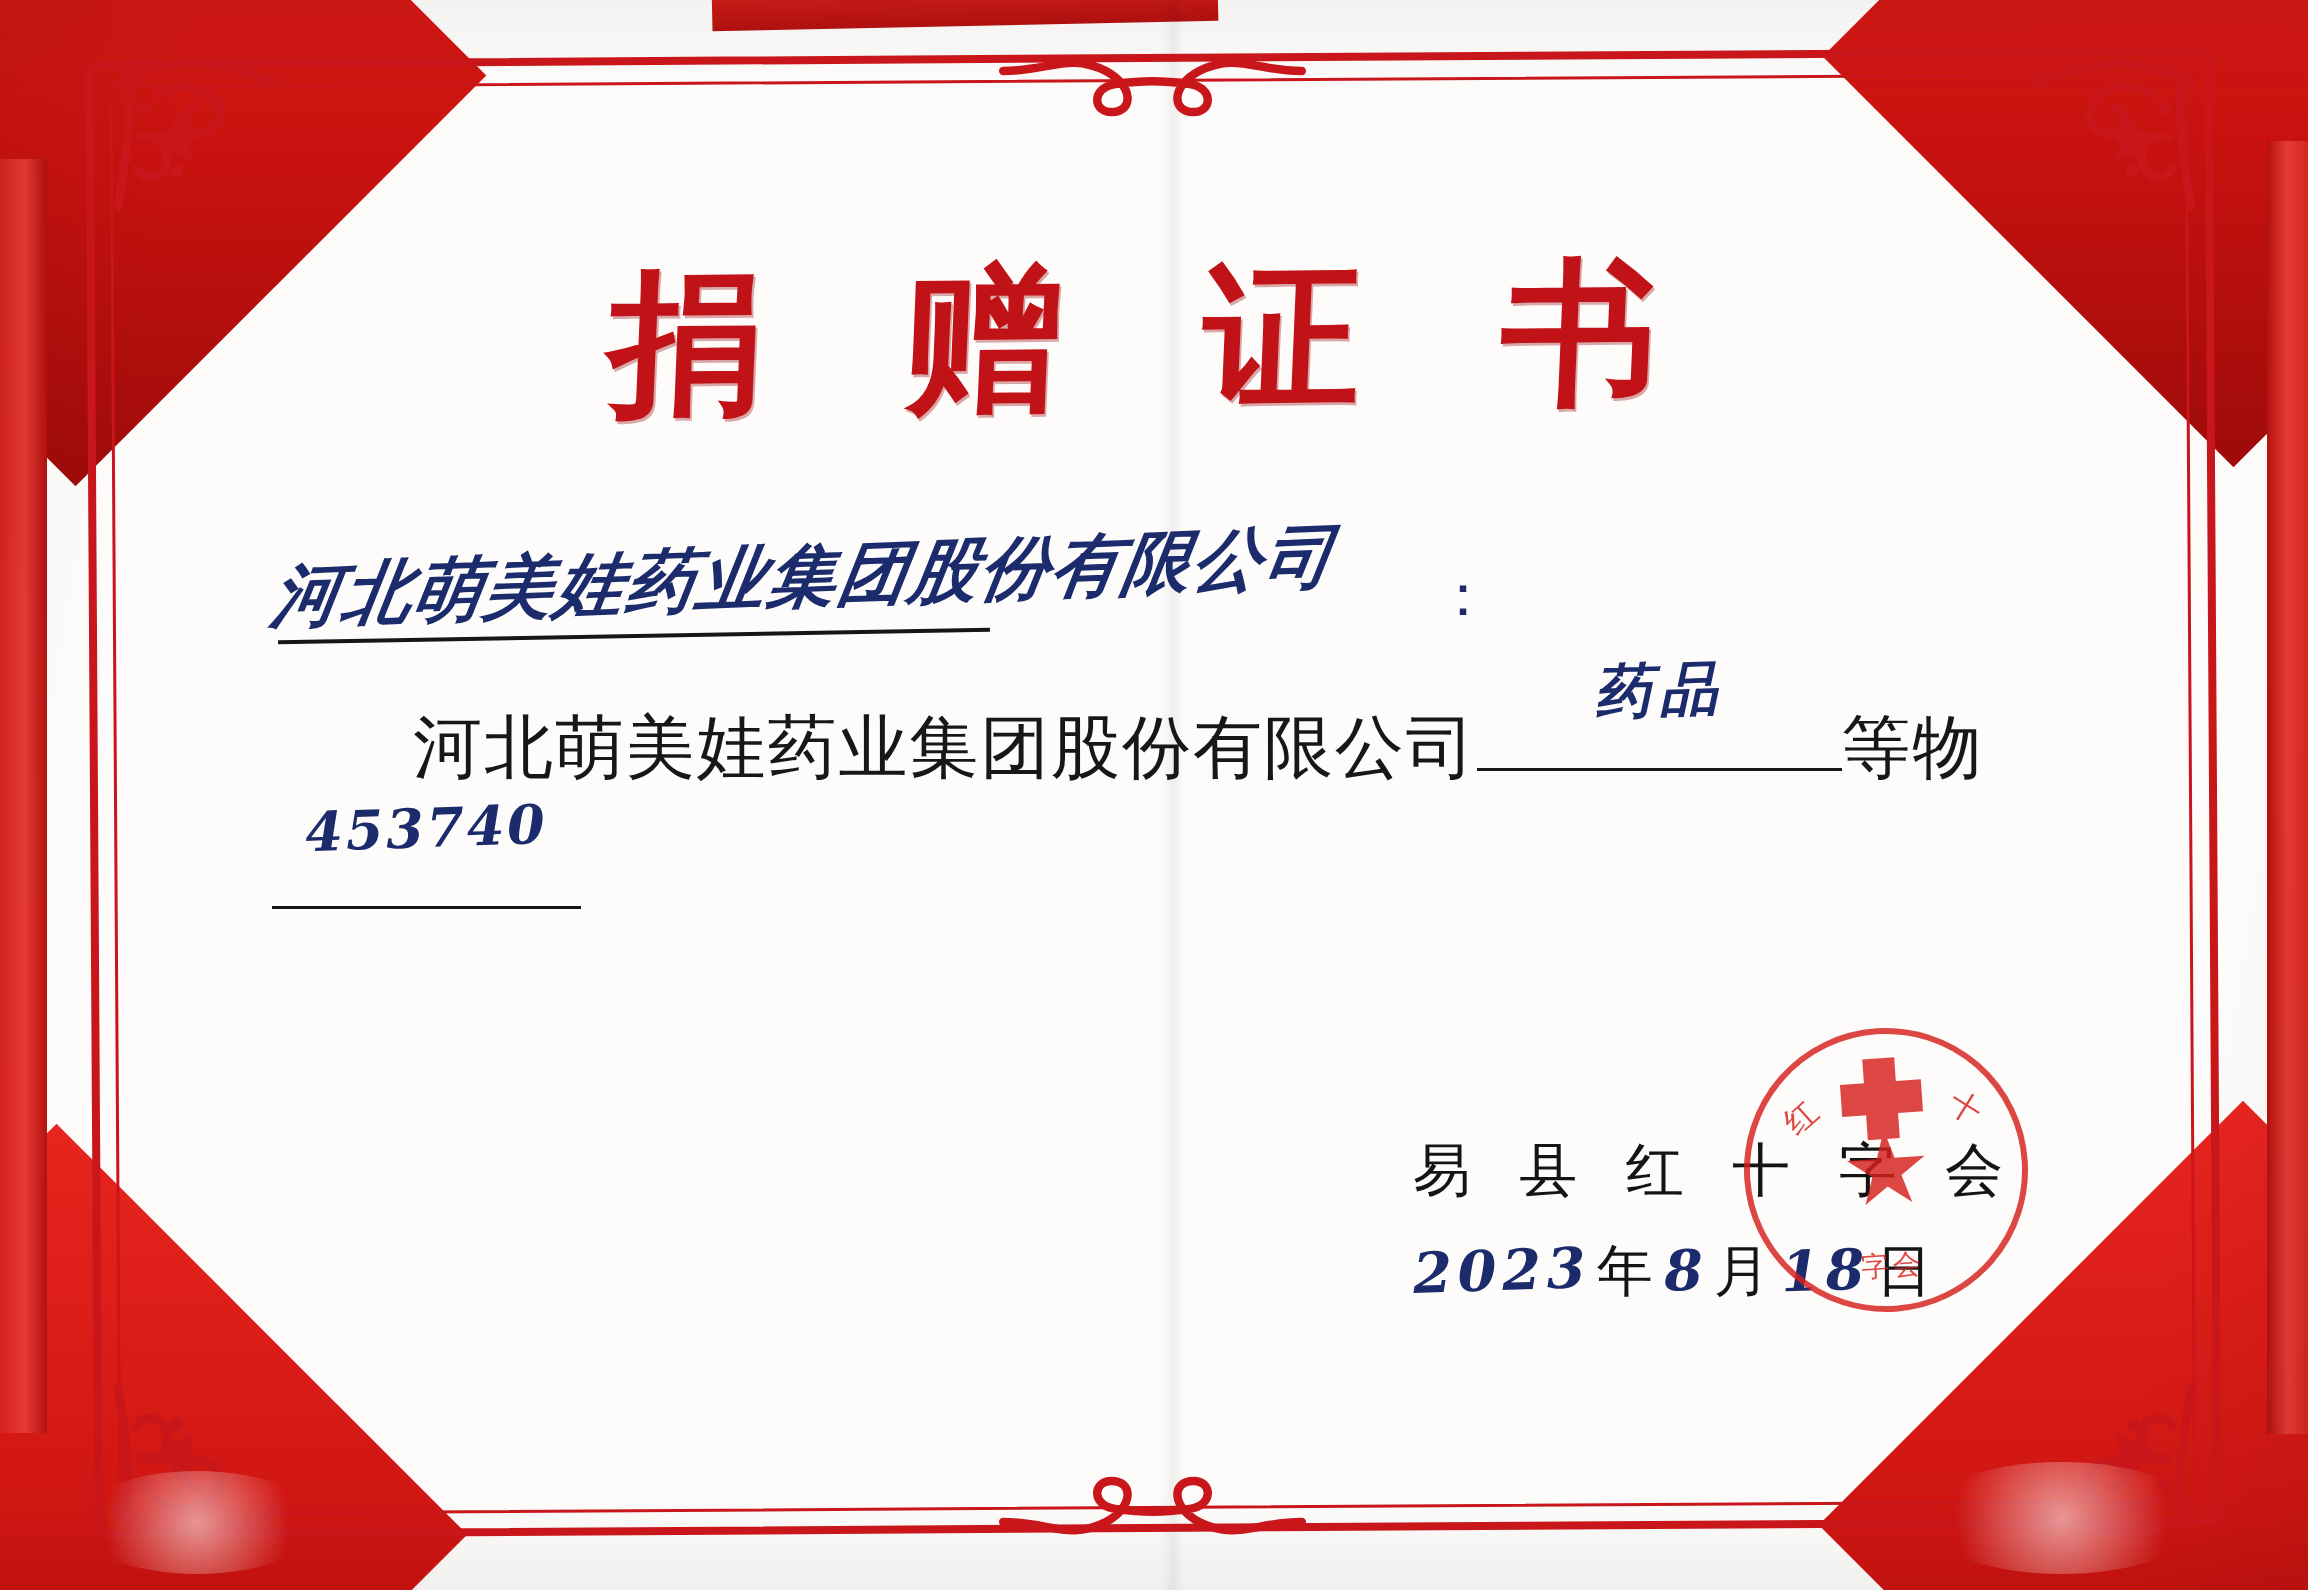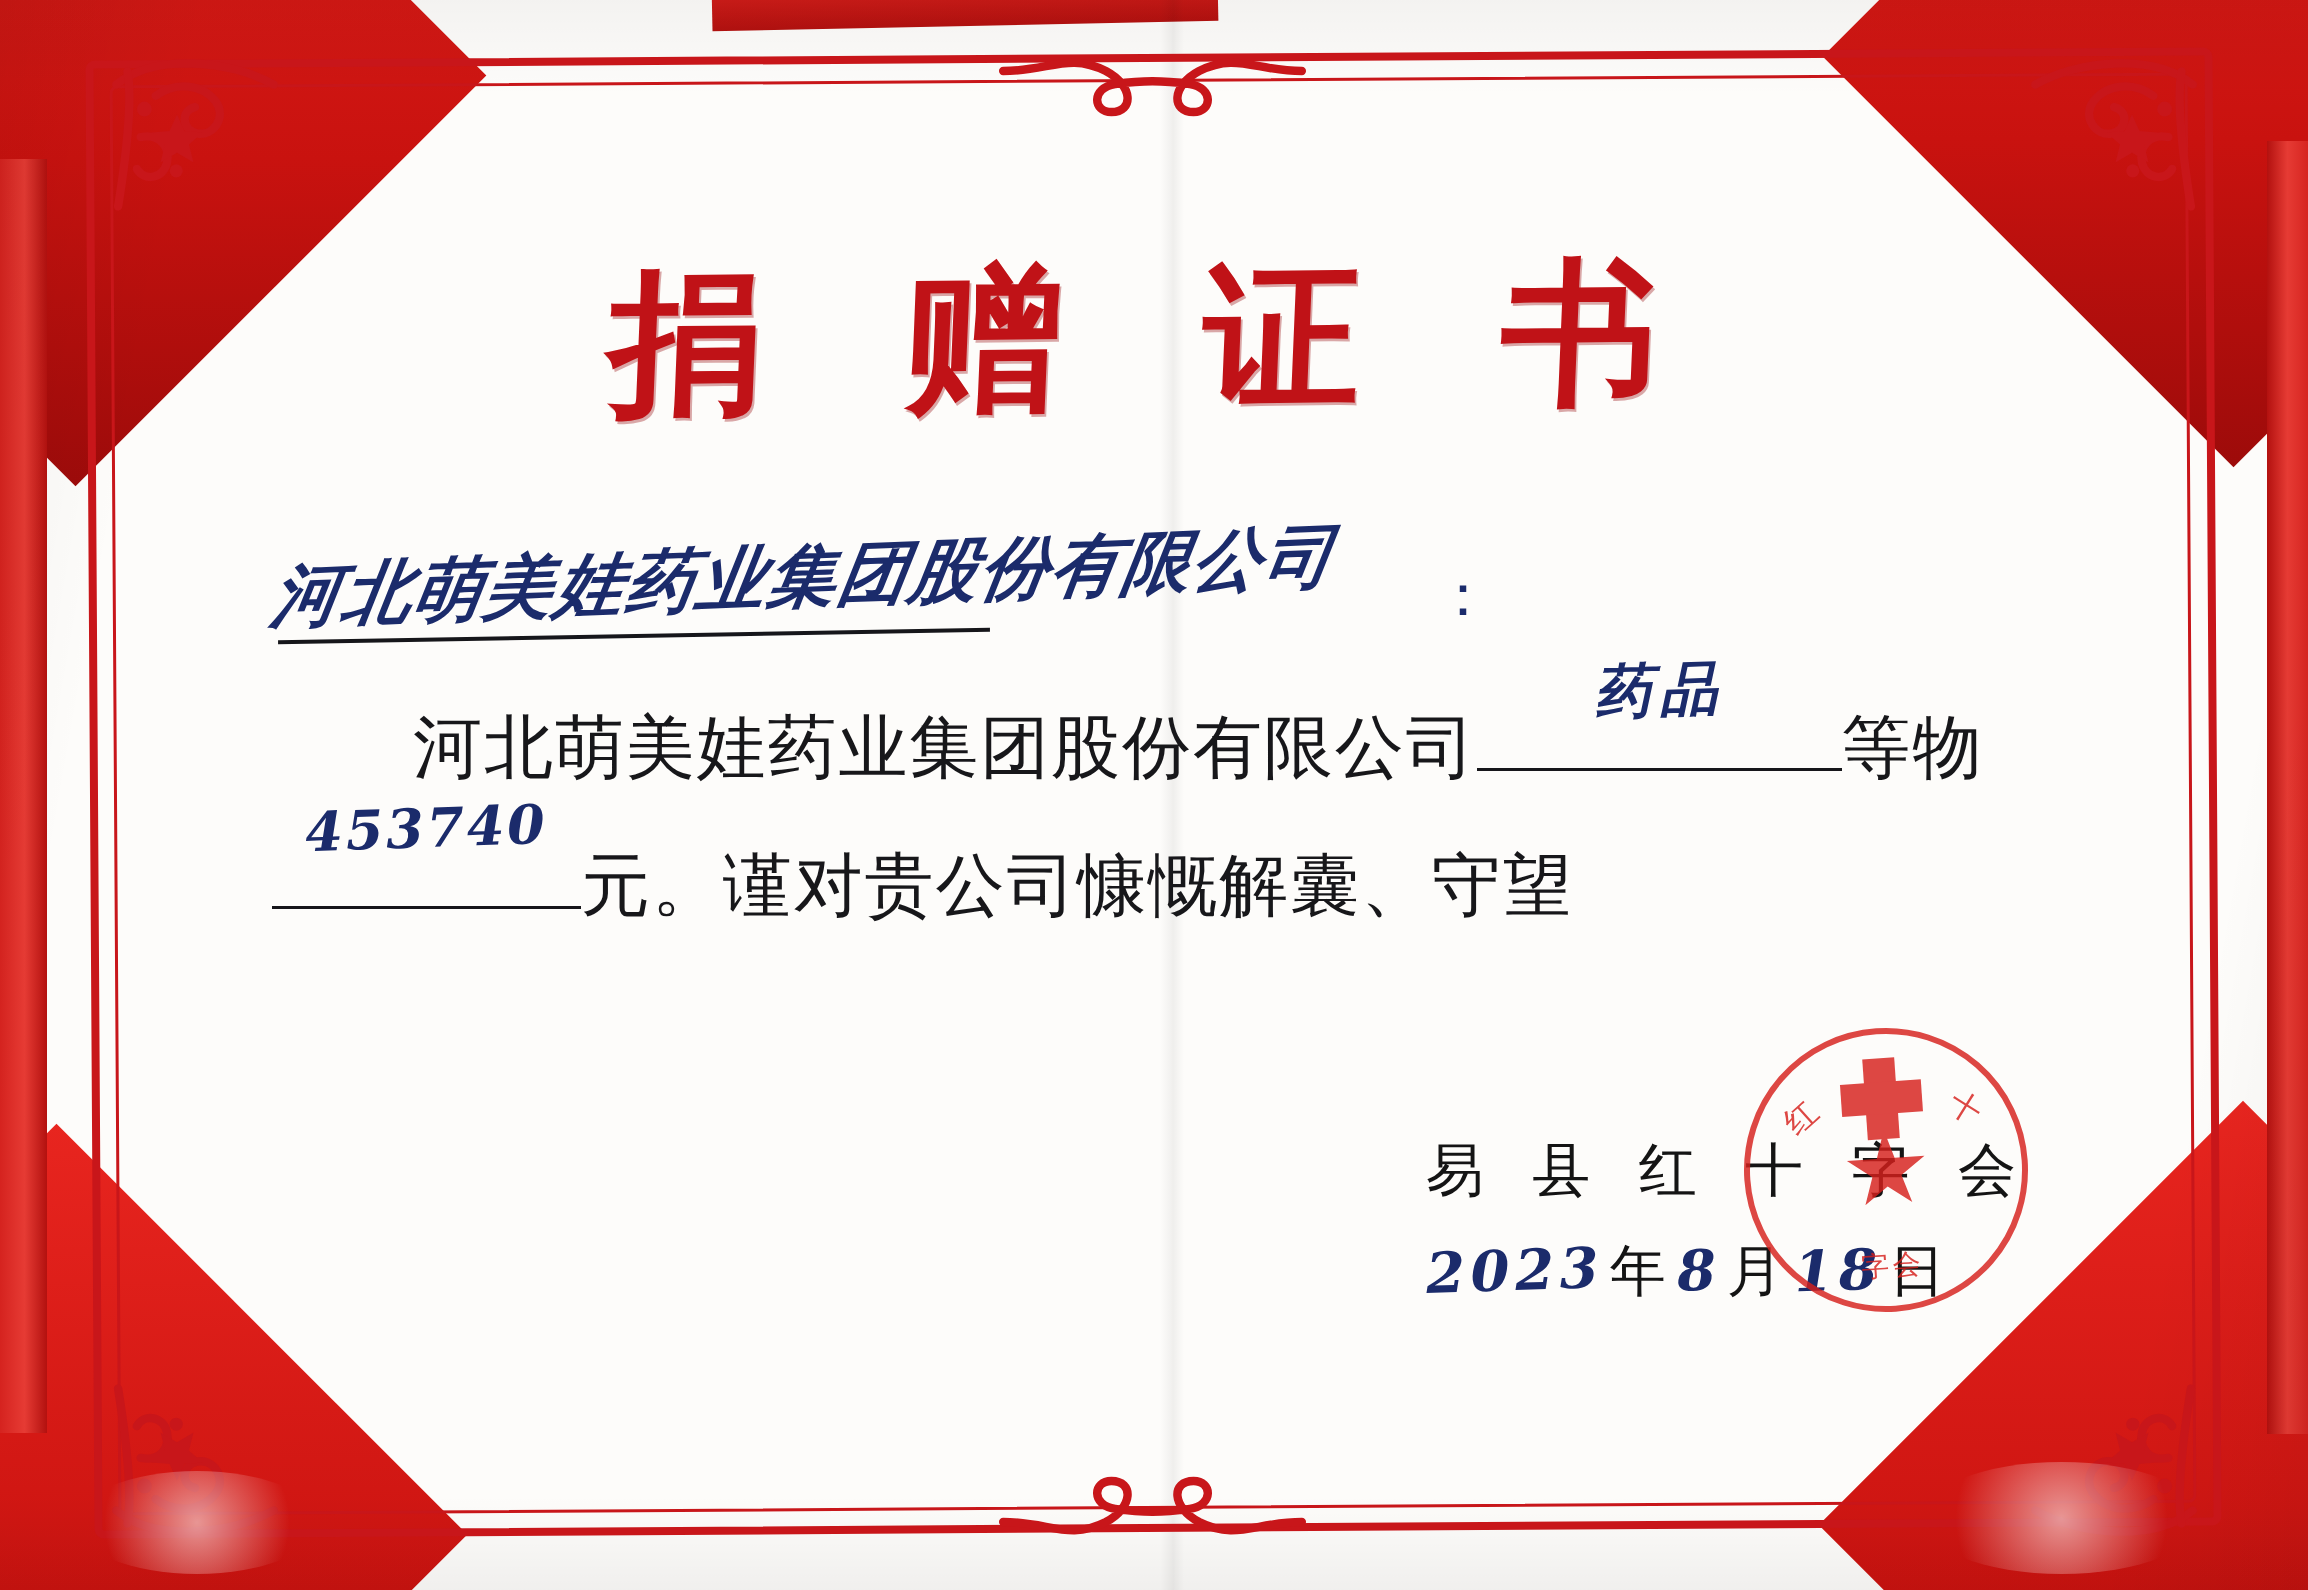--- a/index.html
+++ b/index.html
@@ -231,21 +231,21 @@
     color: #1b2b6b;
     letter-spacing: 7.5px;
     transform: rotate(-2deg);
     white-space: nowrap;
   }
   .blank-amount .hw-fill { font-size: 54px; letter-spacing: 2.8px; }
 
   
   .sign-block {
     position: absolute;
-    right: 278px;
+    right: 291px;
     bottom: 281px;
     text-align: left;
     color: #141414;
   }
   .issuer {
     font-family: "DejaVu Sans", sans-serif;
     font-size: 58px;
     letter-spacing: 15px;
     white-space: nowrap;
   }
@@ -442,21 +442,21 @@
       <span class="handwriting salutation-hw">河北萌美娃药业集团股份有限公司</span>
       <span class="salutation-underline"></span>
       <span class="salutation-colon">：</span>
     </div>
 
     <div class="para para-1">
       <span>河北萌美娃药业集团股份有限公司</span><span class="blank-inline blank-goods"><span class="hw-fill">药品</span></span><span>等物</span>
     </div>
 
     <div class="para para-2">
-      <span class="blank-inline blank-amount"><span class="hw-fill">453740</span></span><span>元。谨对贵公司慷慨解囊、守望</span>
+      <span class="blank-inline blank-amount"><span class="hw-fill">453740</span></span>
     </div>
 
   </div>
 
   <div class="sign-block">
     <div class="issuer">易 县 红 十 字 会</div>
     <div class="date-line">
       <span class="date-num">2023</span>
       <span>年</span>
       <span class="date-num">8</span>

